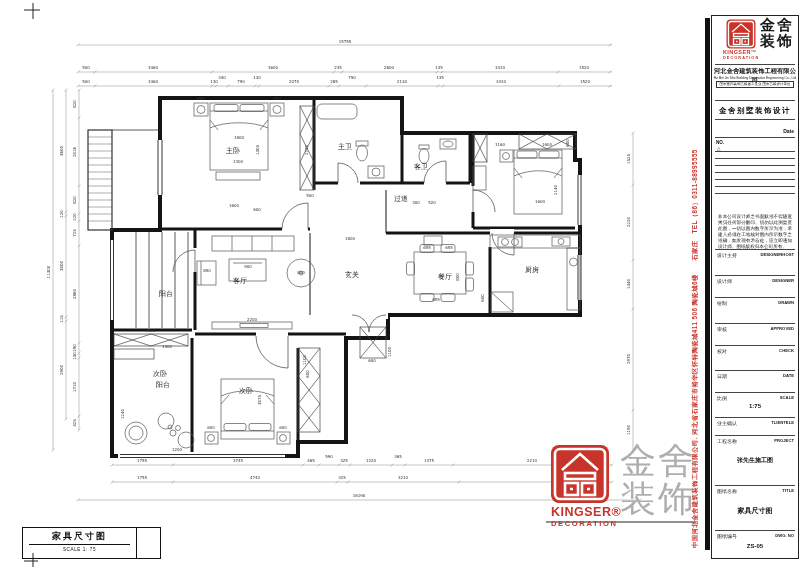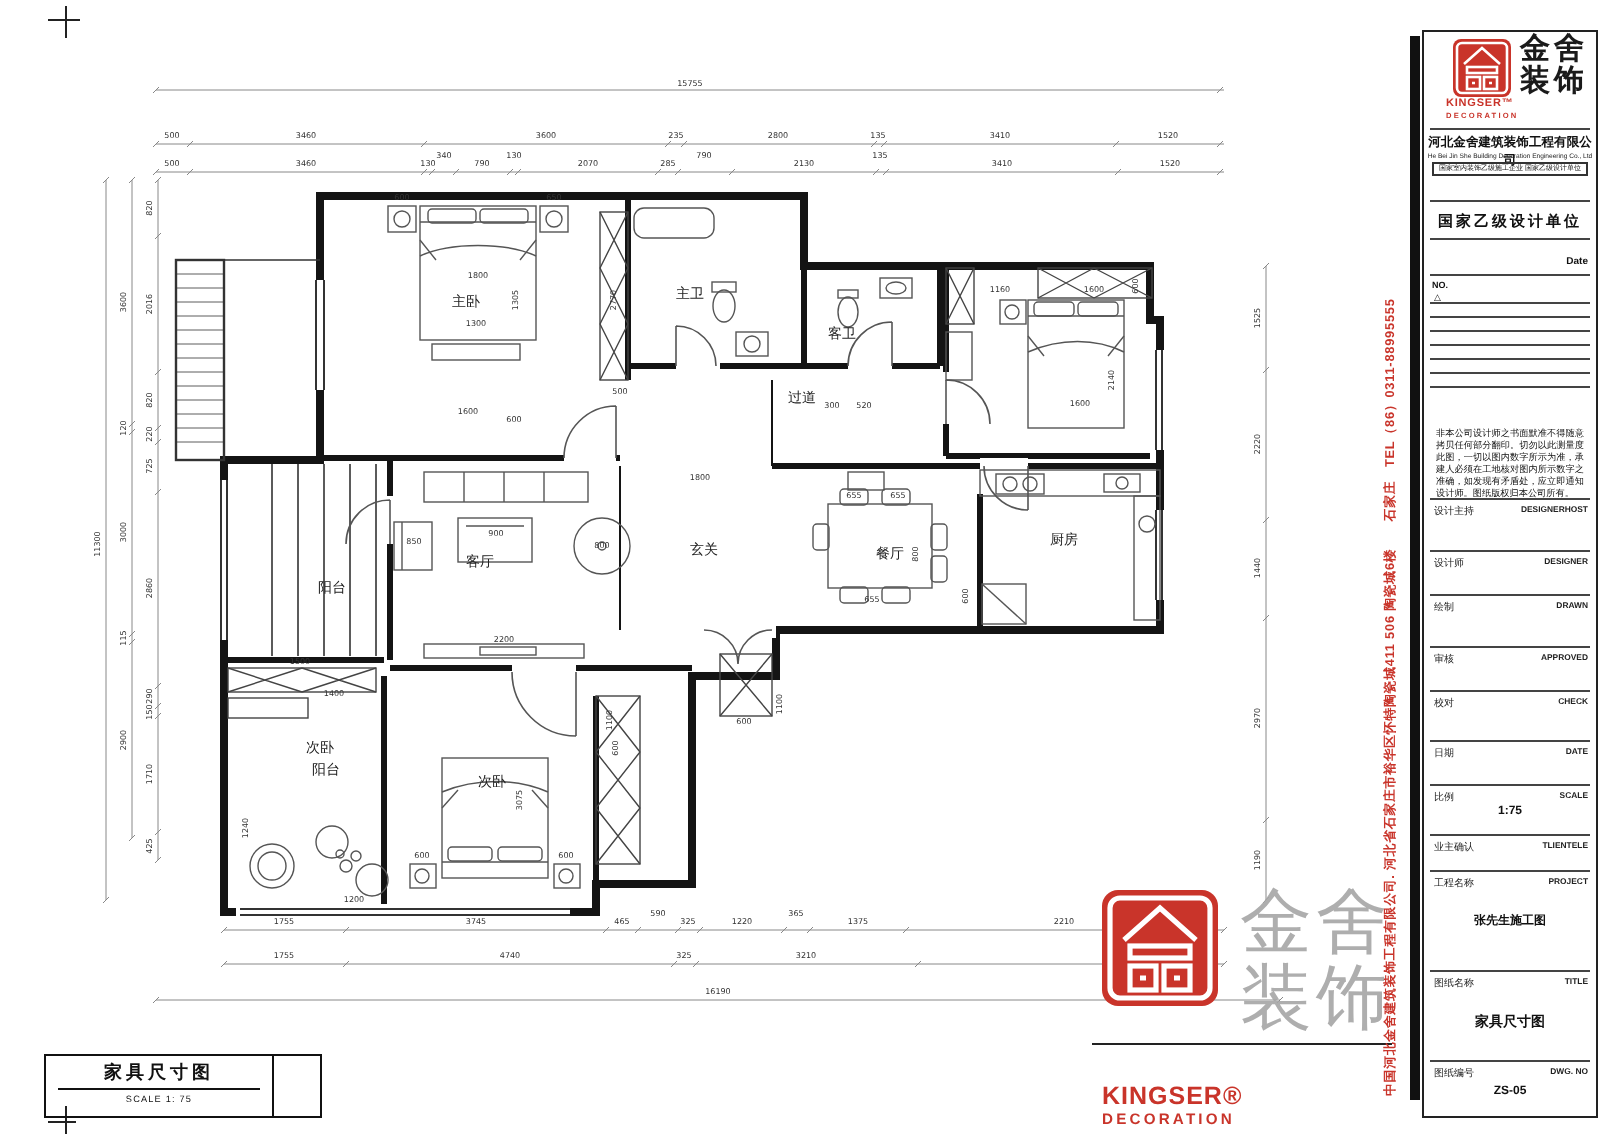--- a/index.html
+++ b/index.html
@@ -28,21 +28,21 @@
   .tb-row-en{position:absolute;right:4px;font-size:4.2px;font-weight:bold;color:#222;}
   .tb-val{position:absolute;left:0;right:0;text-align:center;font-size:6px;font-weight:bold;}
   
   .footer-box{position:absolute;left:22px;top:527px;width:113px;height:30px;border:1.3px solid #111;}
   .footer-box2{position:absolute;left:135px;top:527px;width:25px;height:30px;border:1.3px solid #111;border-left:none;}
   .footer-title{position:absolute;left:0;right:0;top:2px;text-align:center;font-size:9px;font-weight:bold;letter-spacing:2px;}
   .footer-rule{position:absolute;left:6px;right:6px;top:16px;border-top:1.4px solid #111;}
   .footer-scale{position:absolute;left:0;right:0;top:19px;text-align:center;font-size:4.6px;letter-spacing:.6px;}
   
   .wm{position:absolute;left:548px;top:444px;width:150px;height:84px;}
-  .wm-en{position:absolute;left:3px;top:62px;font-size:12.5px;font-weight:bold;color:#c9342a;letter-spacing:.5px;line-height:12px;margin-top:36px;}
+  .wm-en{position:absolute;left:3px;top:62px;font-size:12.5px;font-weight:bold;color:#c9342a;letter-spacing:.5px;line-height:12px;}
   .wm-en .sub{display:block;font-size:7.6px;letter-spacing:1.6px;}
   .wm-cn{position:absolute;left:72px;top:-2px;font-size:36px;color:#a6a6a6;opacity:.9;line-height:38px;letter-spacing:2px;font-weight:400;}
 </style>
 </head>
 <body>
 
 <div class="page">
 
   <svg class="abs" style="left:0;top:0" width="700" height="567" viewBox="0 0 700 567">
 
@@ -346,21 +346,21 @@
     </div>
     <div class="tb-logo-cn">
       <div>金舍</div>
       <div>装饰</div>
     </div>
     <div class="tb-line" style="top:48px"></div>
     <div class="tb-company-cn">河北金舍建筑装饰工程有限公司</div>
     <div class="tb-company-en">He Bei Jin She Building Decoration Engineering Co., Ltd</div>
     <div class="tb-cred">国家室内装饰乙级施工企业 国家乙级设计单位</div>
     <div class="tb-line" style="top:84px"></div>
-    <div class="tb-heading">国家乙级设计单位</div>
+    <div class="tb-heading">金舍别墅装饰设计</div>
     <div class="tb-line" style="top:103px"></div>
     <div class="tb-date">Date</div>
     <div class="tb-line" style="top:121px"></div>
     <div class="tb-no">NO.</div>
     <div class="tb-tri">△</div>
     <div class="tb-line" style="top:135px"></div>
     <div class="tb-line" style="top:142px"></div>
     <div class="tb-line" style="top:149px"></div>
     <div class="tb-line" style="top:156px"></div>
     <div class="tb-line" style="top:163px"></div>

